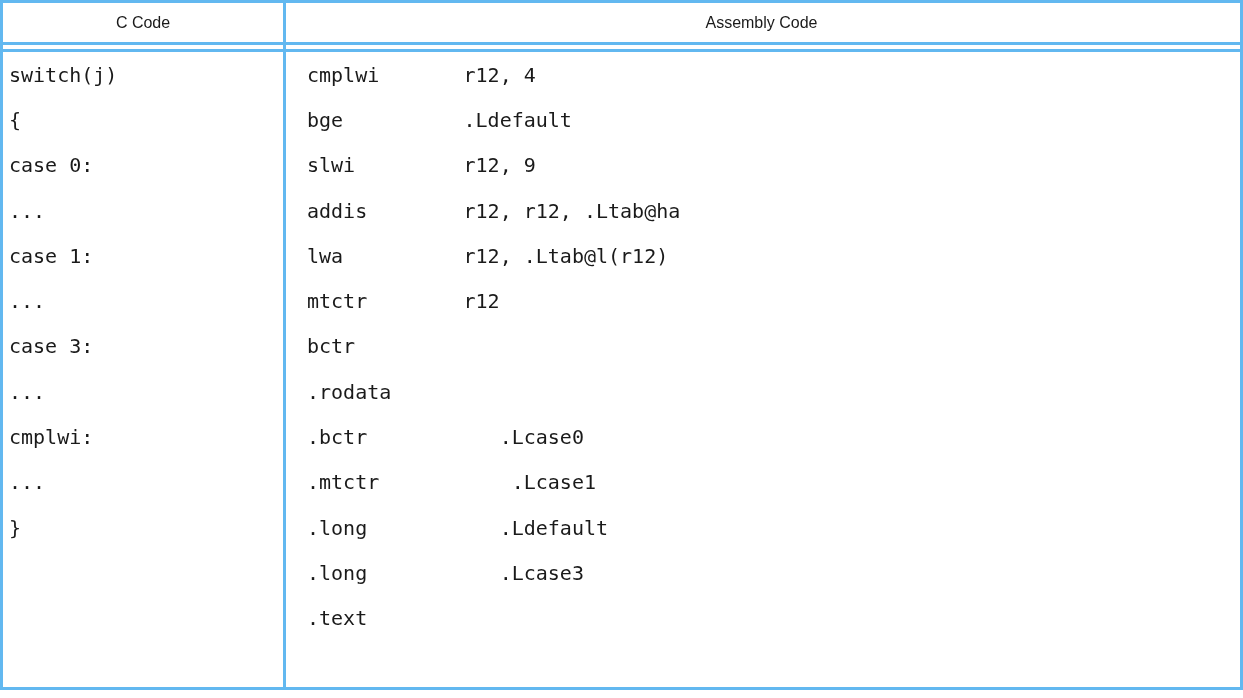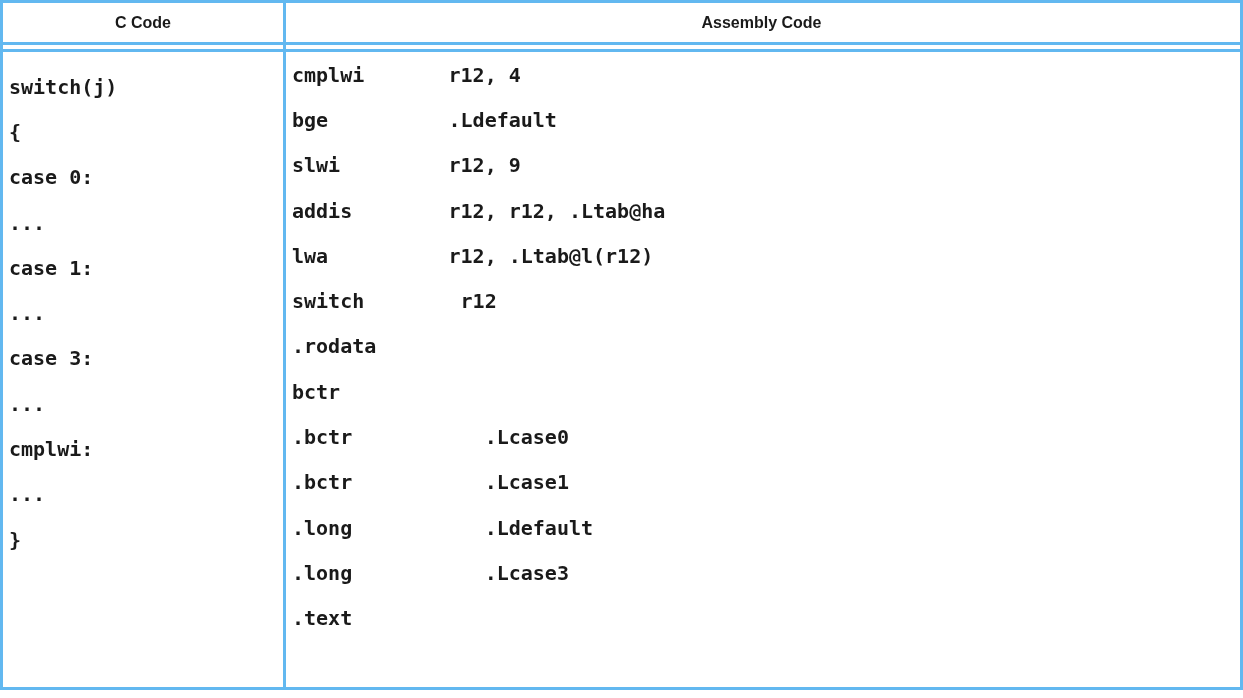--- a/index.html
+++ b/index.html
@@ -6,21 +6,20 @@
     margin: 0;
     padding: 0;
     background: #ffffff;
   }
   .canvas {
     width: 1243px;
     height: 698px;
     background: var(--bg, #ffffff);
     position: relative;
     overflow: hidden;
-    font-weight: bold;
   }
   .code-table {
     position: relative;
     box-sizing: border-box;
     width: 1243px;
     height: 690px;
     border: 3px solid var(--accent, #62b8f0);
     background: #ffffff;
   }
   .column-divider {
@@ -55,25 +54,24 @@
   }
   .col {
     font-family: "DejaVu Sans Mono", "Liberation Mono", monospace;
     font-size: 20px;
     color: var(--text, #1a1a1a);
     box-sizing: border-box;
   }
   .c-col {
     width: 280px;
     padding-left: 6px;
-    margin-top: 12px;
   }
   .asm-col {
     flex: 1;
-    padding-left: 9px;
+    padding-left: 24px;
   }
   .code-line {
     height: 45.3px;
     display: flex;
     align-items: center;
     white-space: pre;
   }
 </style>
 </head>
 <body>
@@ -101,25 +99,25 @@
           <div class="code-line">cmplwi:</div>
           <div class="code-line">...</div>
           <div class="code-line">}</div>
         </div>
       <div class="col asm-col" id="asm-col">
           <div class="code-line">cmplwi       r12, 4</div>
           <div class="code-line">bge          .Ldefault</div>
           <div class="code-line">slwi         r12, 9</div>
           <div class="code-line">addis        r12, r12, .Ltab@ha</div>
           <div class="code-line">lwa          r12, .Ltab@l(r12)</div>
-          <div class="code-line">switch        r12</div>
+          <div class="code-line">mtctr        r12</div>
+          <div class="code-line">bctr</div>
           <div class="code-line">.rodata</div>
-          <div class="code-line">bctr</div>
           <div class="code-line">.bctr           .Lcase0</div>
-          <div class="code-line">.bctr           .Lcase1</div>
+          <div class="code-line">.mtctr           .Lcase1</div>
           <div class="code-line">.long           .Ldefault</div>
           <div class="code-line">.long           .Lcase3</div>
           <div class="code-line">.text</div>
         </div>
     </div>
 
   </div>
 </div>
 
 </body></html>

